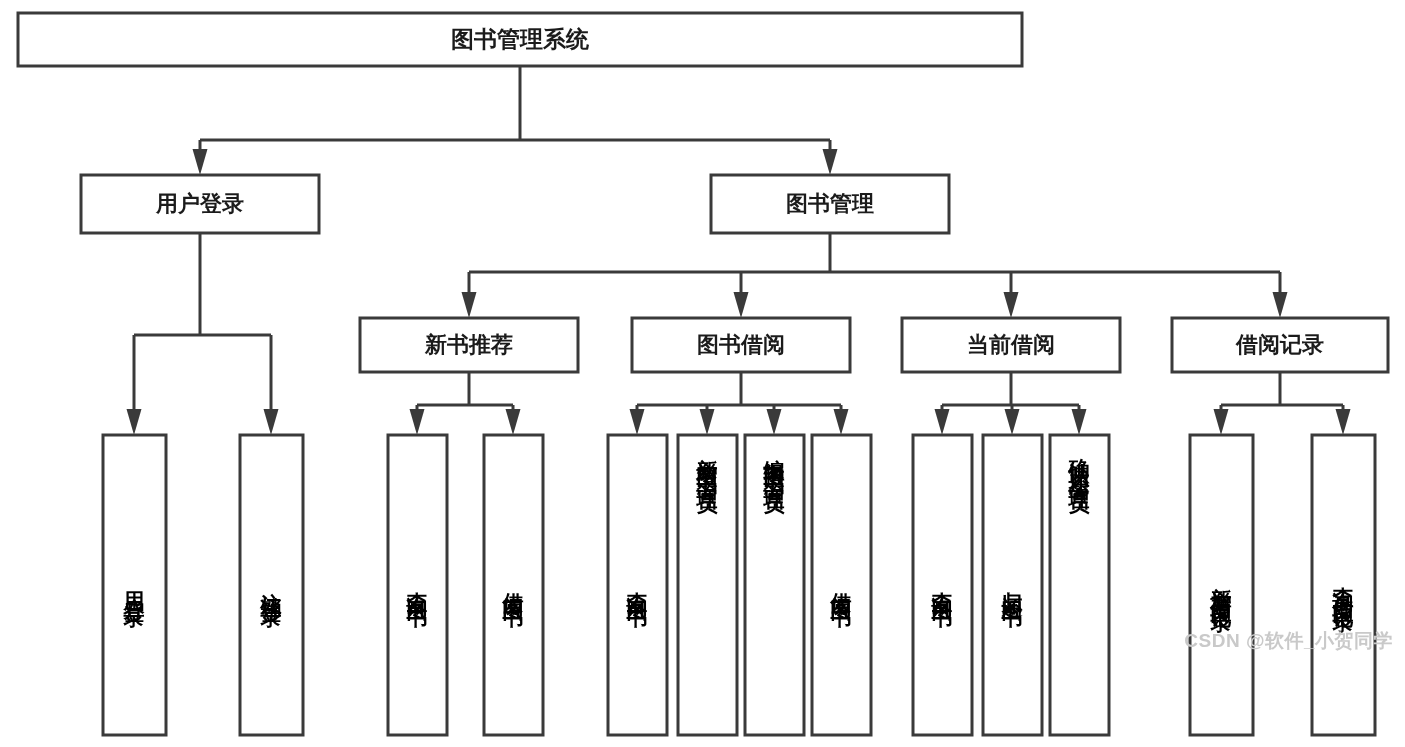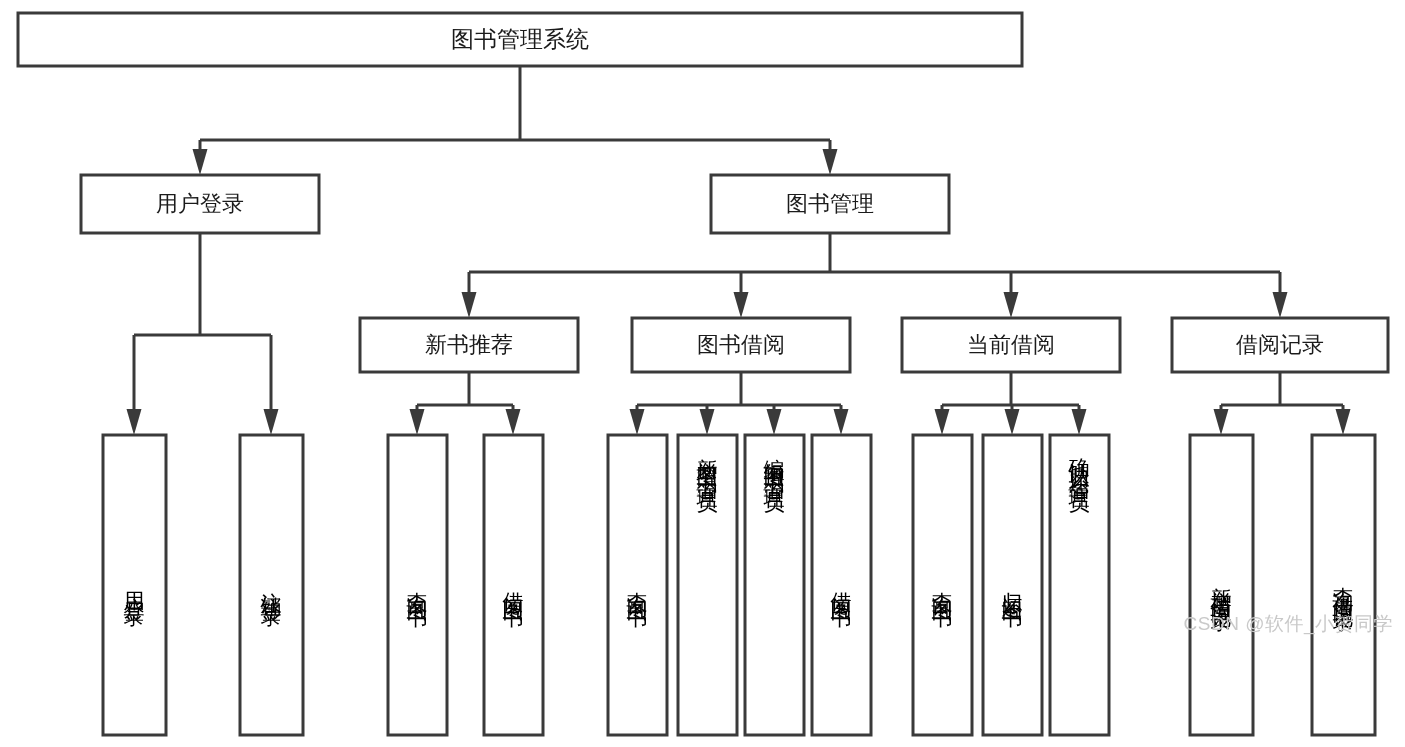--- a/index.html
+++ b/index.html
@@ -14,20 +14,21 @@
     position: relative;
     font-family: "Liberation Sans", "DejaVu Sans", sans-serif;
     overflow: hidden;
   }
   #diagram-root {
     position: absolute;
     left: 0;
     top: 0;
     width: 1405px;
     height: 658px;
+    font-weight: bold;
   }
   svg.diagram-canvas {
     display: block;
     width: 1405px;
     height: 747px;
   }
   .node-box {
     fill: #ffffff;
     stroke: #3a3a3a;
     stroke-width: 3;
@@ -69,21 +70,21 @@
     stroke-width: 3;
     fill: none;
   }
   .arrow-head {
     fill: #3a3a3a;
     stroke: none;
   }
   .watermark {
     position: absolute;
     right: 12px;
-    bottom: 21px;
+    bottom: 4px;
     color: #c9c9c9;
     font-size: 19px;
     font-family: "Liberation Sans", "DejaVu Sans", sans-serif;
     letter-spacing: 0.5px;
     white-space: nowrap;
     user-select: none;
   }
 </style>
 </head>
 <body>

